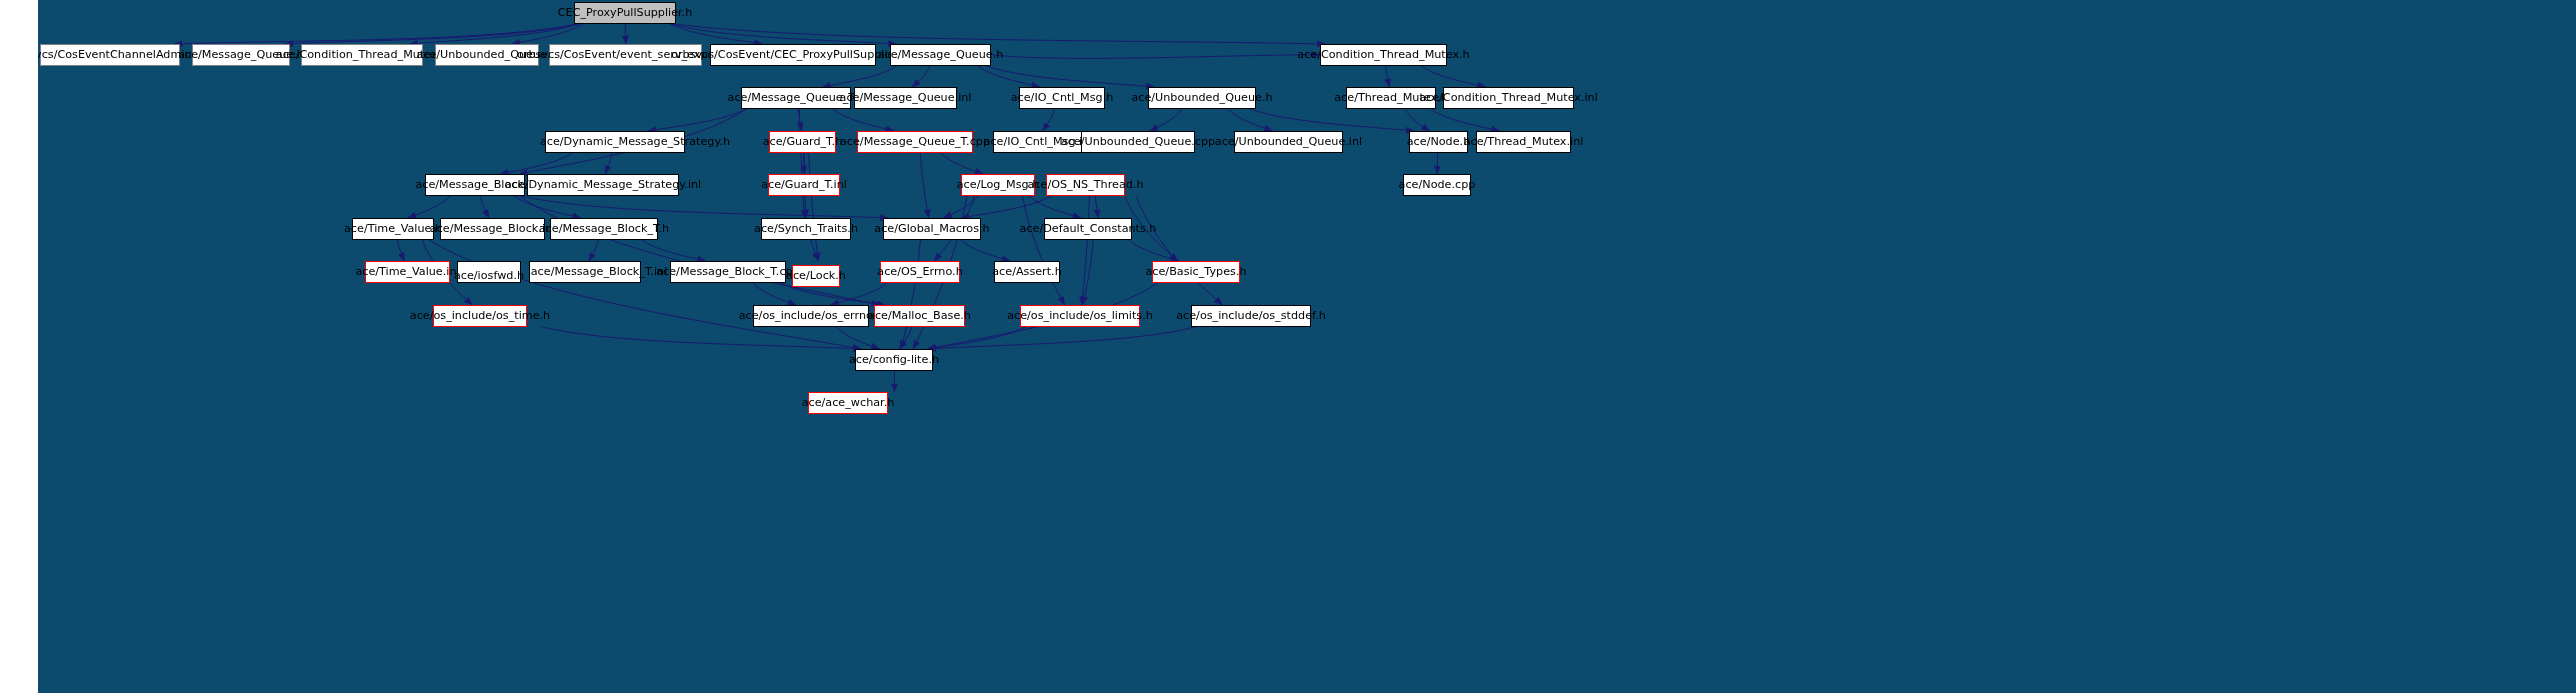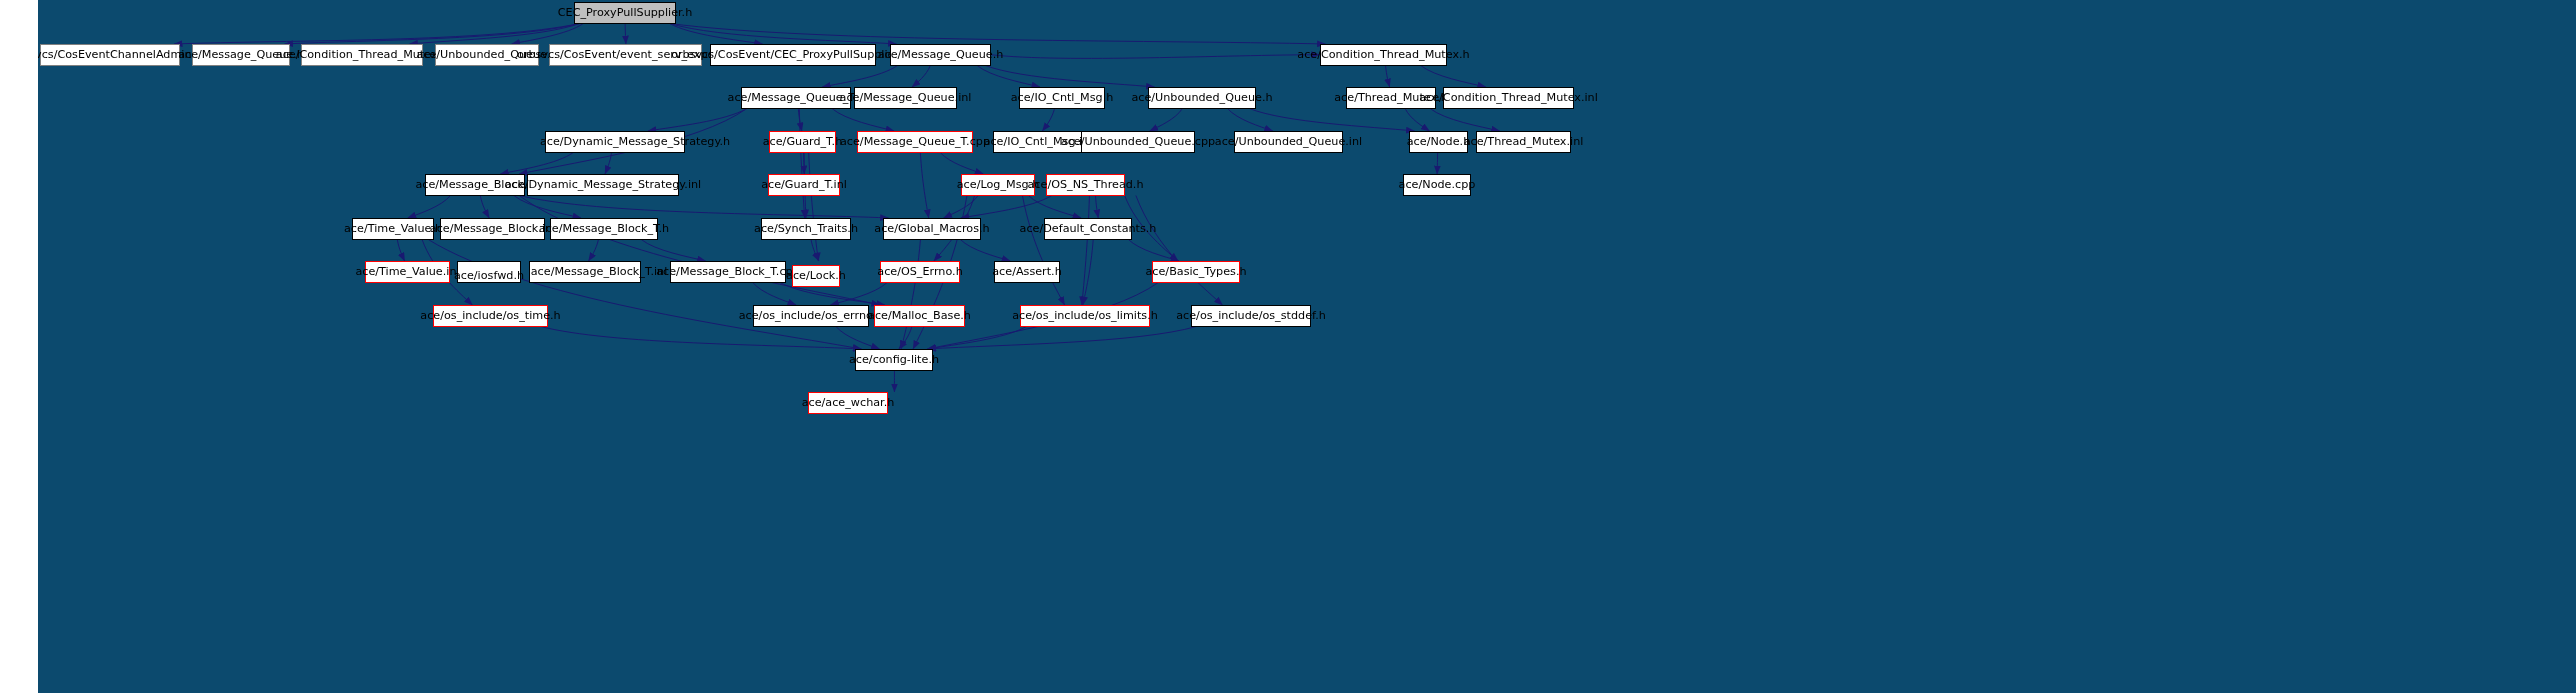--- a/index.html
+++ b/index.html
@@ -219,30 +219,30 @@
       </div>
       <div class="node red" style="left: 842px; top: 261px; width: 80px;">
         <span>ace/OS_Errno.h</span>
       </div>
       <div class="node black" style="left: 956px; top: 261px; width: 66px;">
         <span>ace/Assert.h</span>
       </div>
       <div class="node red" style="left: 1114px; top: 261px; width: 88px;">
         <span>ace/Basic_Types.h</span>
       </div>
-      <div class="node red" style="left: 395px; top: 305px; width: 115px;">
+      <div class="node red" style="left: 395px; top: 305px; width: 94px;">
         <span>ace/os_include/os_time.h</span>
       </div>
       <div class="node black" style="left: 715px; top: 305px; width: 116px;">
         <span>ace/os_include/os_errno.h</span>
       </div>
       <div class="node red" style="left: 836px; top: 305px; width: 91px;">
         <span>ace/Malloc_Base.h</span>
       </div>
-      <div class="node red" style="left: 982px; top: 305px; width: 130px;">
+      <div class="node red" style="left: 982px; top: 305px; width: 120px;">
         <span>ace/os_include/os_limits.h</span>
       </div>
       <div class="node black" style="left: 1153px; top: 305px; width: 120px;">
         <span>ace/os_include/os_stddef.h</span>
       </div>
       <div class="node black" style="left: 817px; top: 349px; width: 78px;">
         <span>ace/config-lite.h</span>
       </div>
       <div class="node red" style="left: 770px; top: 392px; width: 80px;">
         <span>ace/ace_wchar.h</span>

